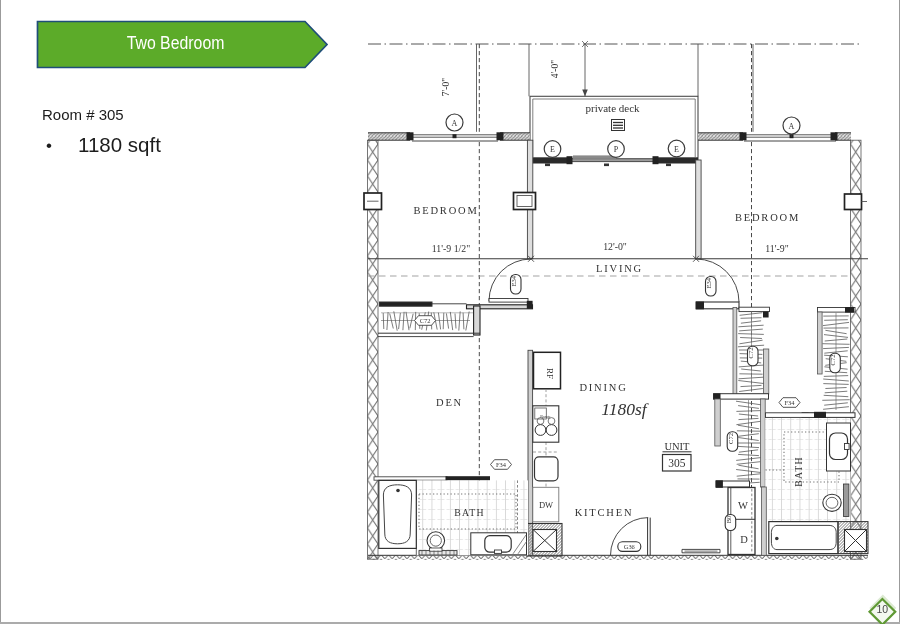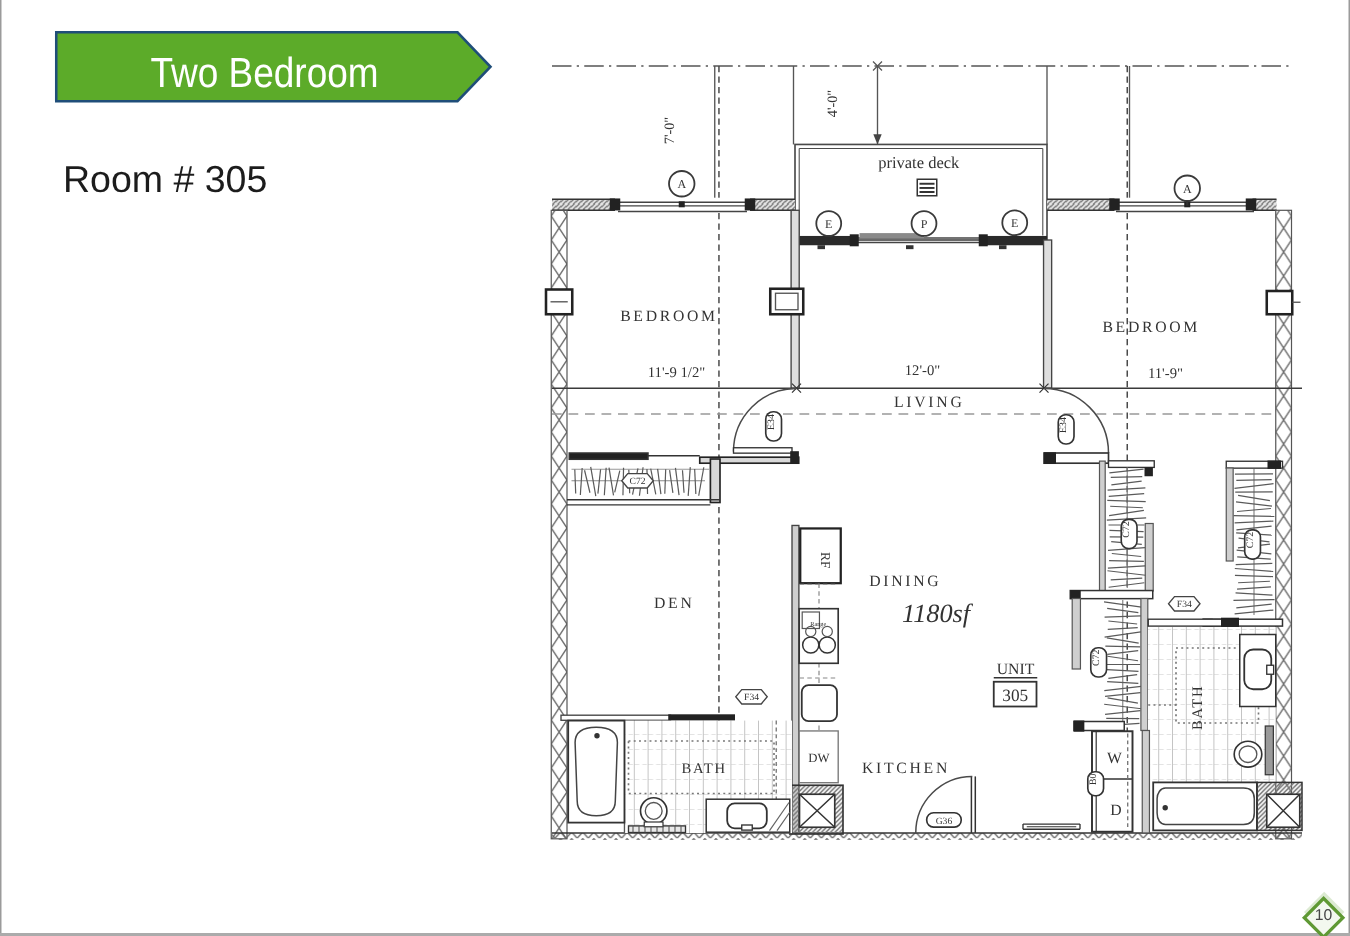--- a/index.html
+++ b/index.html
@@ -11,25 +11,26 @@
 <div style="position:absolute;left:0;top:0;width:1px;height:624px;background:#9b9b9b;"></div>
 
 <div style="position:absolute;right:0;top:0;width:1px;height:624px;background:#9b9b9b;"></div>
 
 <div style="position:absolute;left:0;bottom:0;width:900px;height:2px;background:#ababab;"></div>
 
 <svg class="sv" width="900" height="624" viewBox="0 0 900 624">
 <polygon points="37.5,21.5 305,21.5 327,44.5 305,67.5 37.5,67.5" fill="#5cab29" stroke="#1f4e79" stroke-width="1.7"></polygon>
 </svg>
 
-<div style="position:absolute;left:37px;top:33px;width:278px;text-align:center;color:#ffffff;font-size:28px;"><span style="display:inline-block;transform:scaleX(0.88);transform-origin:center;">Two Bedroom</span></div>
-
-<div style="position:absolute;left:42px;top:106px;font-size:25px;color:#1c1c1c;">Room # 305</div>
+<div style="position:absolute;left:37px;top:33px;width:278px;text-align:center;color:#ffffff;font-size:18px;"><span style="display:inline-block;transform:scaleX(0.88);transform-origin:center;">Two Bedroom</span></div>
+
+<div style="position:absolute;left:42px;top:106px;font-size:15px;color:#1c1c1c;">Room # 305</div>
 
 <div style="position:absolute;left:44px;top:132px;font-size:20.5px;color:#1c1c1c;line-height:26.6px;">
+<div><span style="display:inline-block;width:34px;text-indent:2px;font-size:17px;vertical-align:1px;">•</span>1180 sqft</div>
 </div>
 
 <svg class="sv" width="900" height="624" viewBox="0 0 900 624">
 <g>
 <rect x="-9.5" y="-9.5" width="19" height="19" transform="translate(882.8,608) rotate(45)" fill="#dcead2"></rect>
 <rect x="-9.1" y="-9.1" width="18.2" height="18.2" transform="translate(882.4,611.8) rotate(45)" fill="#f3f8ef" stroke="#5f9934" stroke-width="2.2"></rect>
 <text x="882.3" y="613" text-anchor="middle" style="font-family:Liberation Sans,sans-serif;fill:#474747;font-size:10.5px;">10</text>
 </g>
 </svg>
 

